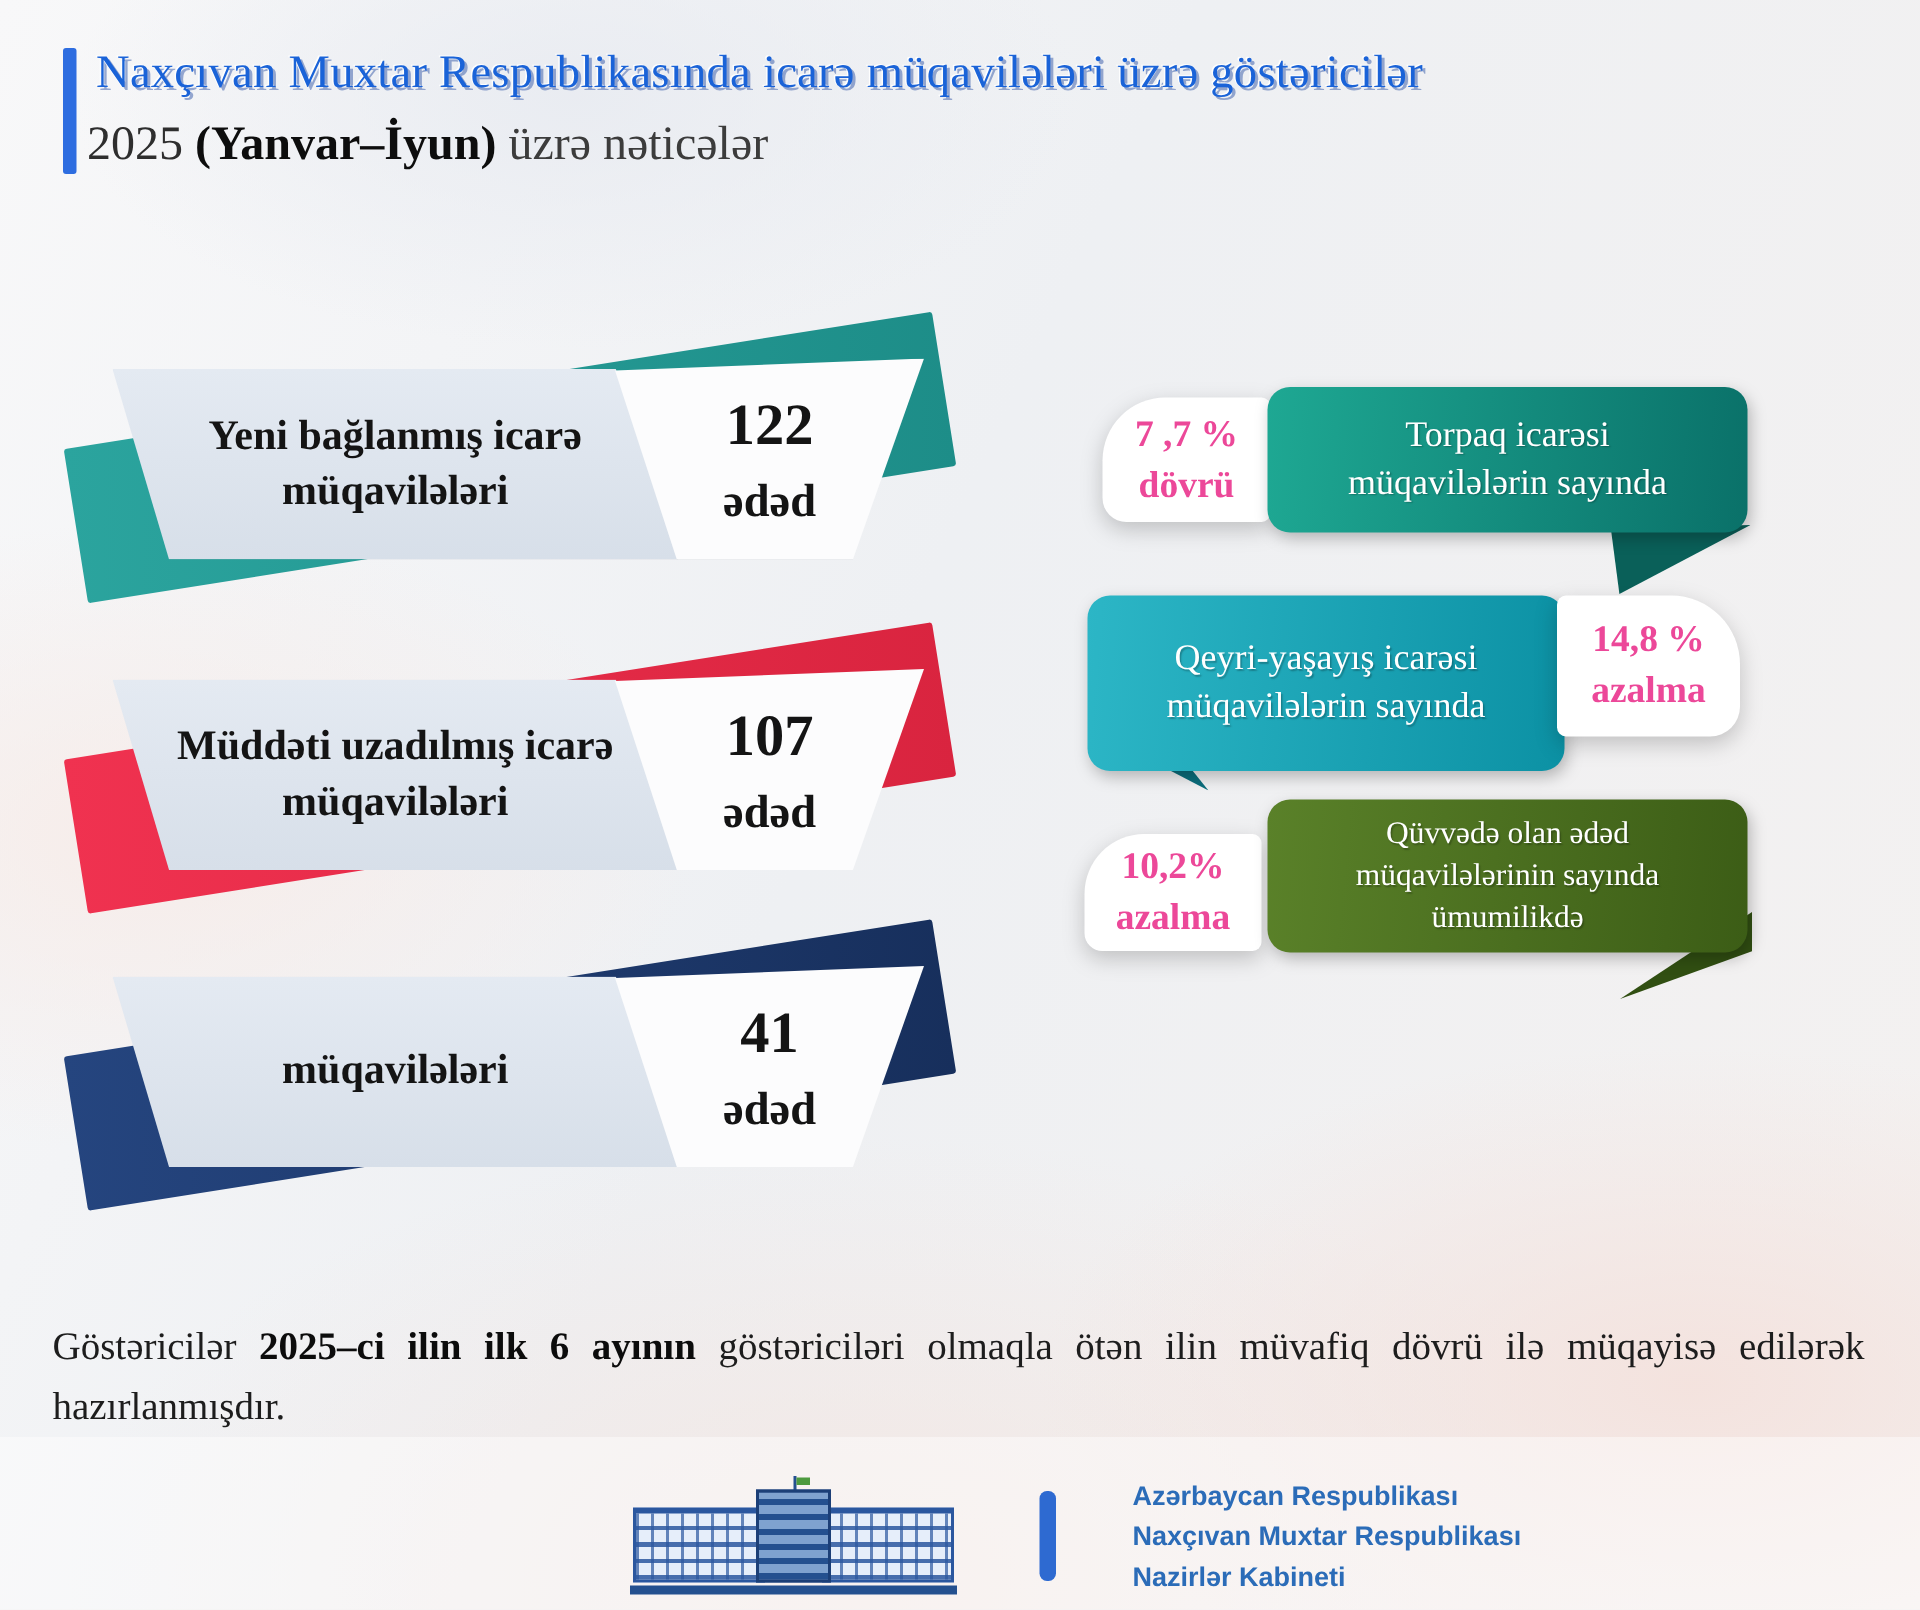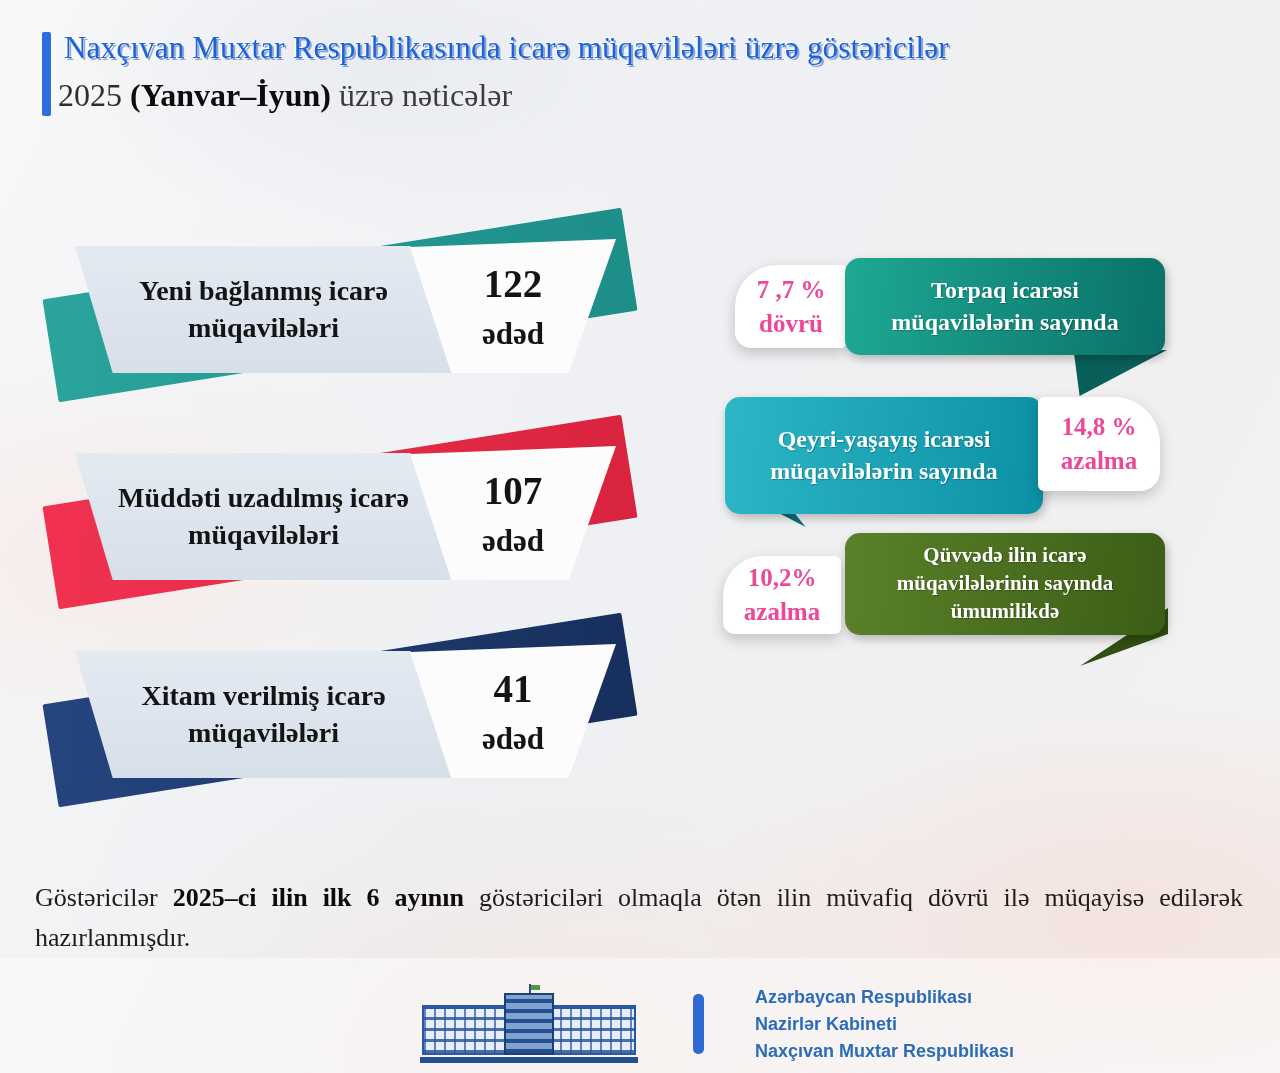--- a/index.html
+++ b/index.html
@@ -51,21 +51,21 @@
   }
   .num-value{font-size:39px;}
   .num-unit{font-size:31px;}
 
   
   .badge{position:absolute;left:712px;width:465px;height:170px;}
   .badge1{top:252px}.badge2{top:388px}.badge3{top:528px}
   .bubble{
     position:absolute;border-radius:15px;color:#fff;z-index:2;
     display:flex;flex-direction:column;align-items:center;justify-content:center;text-align:center;
-    font-weight:bold;line-height:1.32;
+    font-weight:normal;line-height:1.32;
     filter:drop-shadow(2px 4px 5px rgba(0,0,0,.25));
     text-shadow:1px 1px 1px rgba(0,0,0,.25);
   }
   .bubble1{left:133px;top:6px;width:320px;height:97px;font-size:24px;background:linear-gradient(95deg,#1ea893,#0a7169);}
   .bubble2{left:13px;top:9px;width:318px;height:117px;font-size:24px;background:linear-gradient(95deg,#2cb6c6,#0c91a4);}
   .bubble3{left:133px;top:5px;width:320px;height:102px;font-size:21px;background:linear-gradient(95deg,#5a8129,#3c5d16);}
   .tail{position:absolute;z-index:1;}
   .tail1{left:360px;top:98px;width:95px;height:46px;background:#0a6059;clip-path:polygon(2% 5%,100% 0,8% 100%);}
   .tail2{left:13px;top:97px;width:84px;height:42px;background:#0b6e7d;clip-path:polygon(0 0,56% 0,96% 100%);}
   .tail3{left:368px;top:80px;width:88px;height:58px;background:#314f12;clip-path:polygon(100% 0,100% 45%,0 100%);}
@@ -137,21 +137,20 @@
     </div>
     <div class="num-box">
       <span class="num-value">107</span>
       <span class="num-unit">ədəd</span>
     </div>
   </div>
 
   <div class="row row3">
     <div class="band band3"></div>
     <div class="label-box">
-      <span>Xitam verilmiş icarə</span>
       <span>müqavilələri</span>
     </div>
     <div class="num-box">
       <span class="num-value">41</span>
       <span class="num-unit">ədəd</span>
     </div>
   </div>
 
   <div class="badge badge1">
     <div class="tail tail1"></div>
@@ -177,38 +176,38 @@
     </div>
   </div>
 
   <div class="badge badge3">
     <div class="tail tail3"></div>
     <div class="pct pct3">
       <span>10,2%</span>
       <span>azalma</span>
     </div>
     <div class="bubble bubble3">
-      <span>Qüvvədə ilin icarə</span>
+      <span>Qüvvədə olan ədəd</span>
       <span>müqavilələrinin sayında</span>
       <span>ümumilikdə</span>
     </div>
   </div>
 
   <p class="footnote"><span>Göstəricilər </span><b>2025–ci ilin ilk 6 ayının</b><span> göstəriciləri olmaqla ötən ilin müvafiq dövrü ilə müqayisə edilərək hazırlanmışdır.</span></p>
 
   <div class="org">
     <div class="building">
       <span class="b-flagpole"></span>
       <span class="b-flag"></span>
       <span class="b-wing b-wing-left"></span>
       <span class="b-wing b-wing-right"></span>
       <span class="b-tower"></span>
       <span class="b-base"></span>
     </div>
     <div class="divider"></div>
     <div class="org-text">
       <div>Azərbaycan Respublikası</div>
+      <div>Naxçıvan Muxtar Respublikası</div>
       <div>Nazirlər Kabineti</div>
-      <div>Naxçıvan Muxtar Respublikası</div>
     </div>
   </div>
 
 </div>
 
 </body></html>

